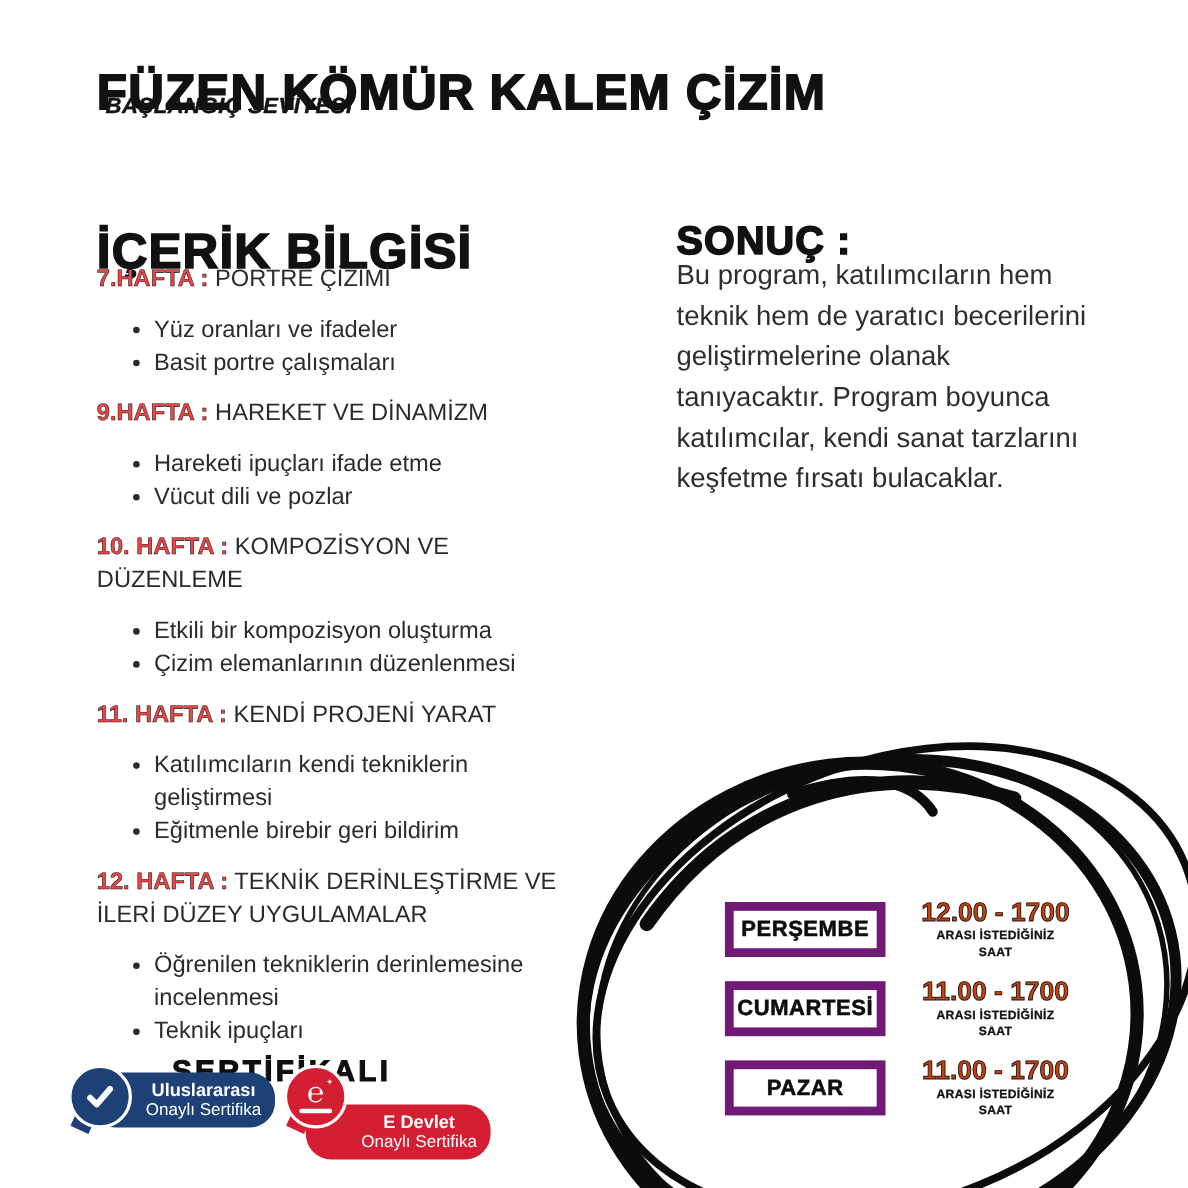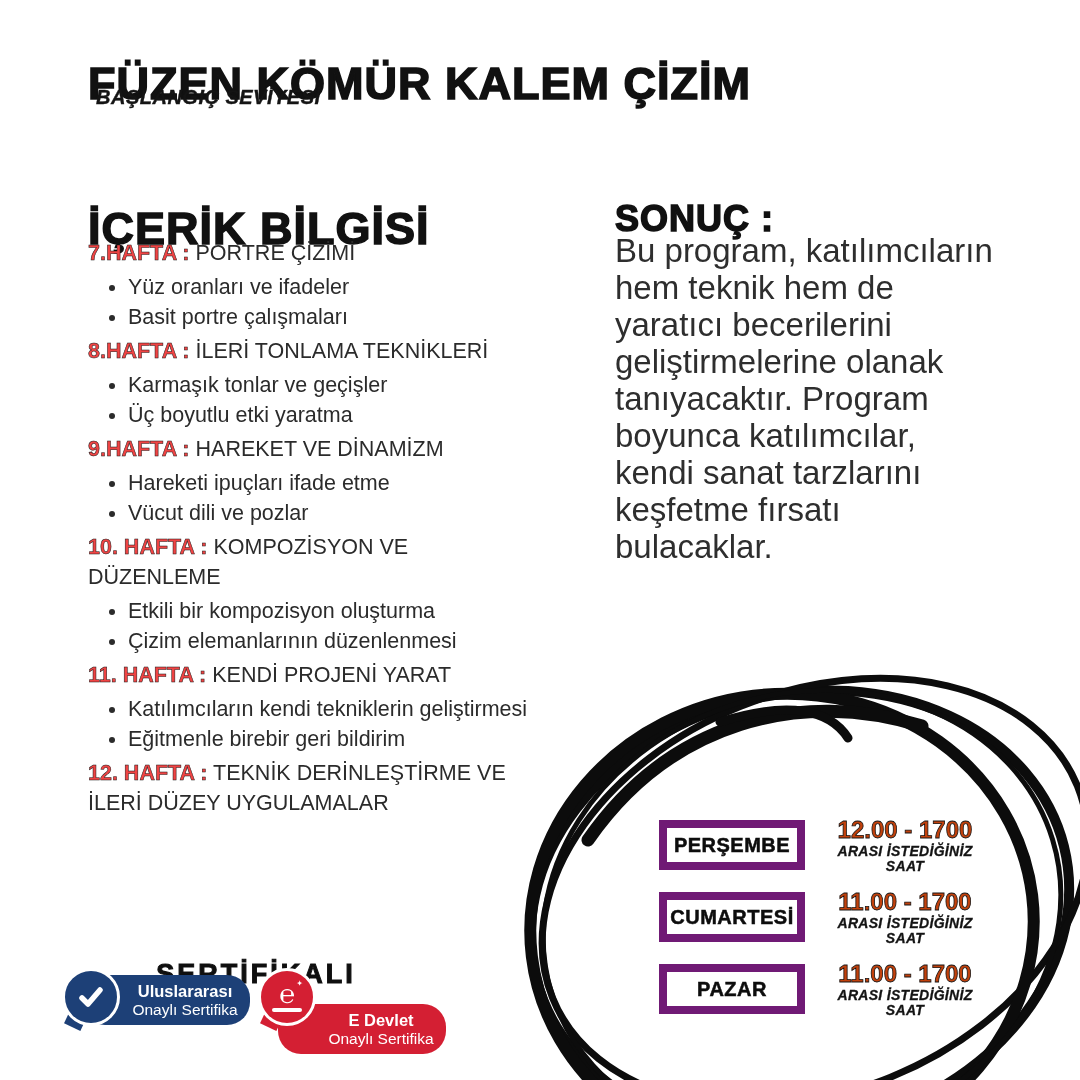--- a/index.html
+++ b/index.html
@@ -18,45 +18,45 @@
     letter-spacing:.5px;-webkit-text-stroke:.4px #141414;white-space:nowrap;
   }
   
   .content-heading{
     left:88px;top:166px;font-size:45px;font-weight:bold;color:#111;
     letter-spacing:1px;-webkit-text-stroke:1.5px #111;white-space:nowrap;
   }
   .weeks{left:88px;top:238px;width:452px;font-size:21.5px;line-height:30px;color:#2b2b2b;}
   .week-title{margin:0;}
   .week-title b{color:#ef4444;font-weight:bold;-webkit-text-stroke:.5px #161616;}
-  .weeks ul{margin:4px;padding:0 0 0 36px;}
+  .weeks ul{margin:16px;padding:0 0 0 36px;}
   .weeks li{margin:0;}
   
   .result-heading{
     left:615px;top:168px;font-size:36px;font-weight:bold;color:#111;
     letter-spacing:1px;-webkit-text-stroke:1.5px #111;white-space:nowrap;
   }
   .result-paragraph{
-    left:615px;top:232px;width:380px;font-size:33px;line-height:37px;color:#2e2e2e;margin:0;
+    left:615px;top:232px;width:380px;font-size:25px;line-height:37px;color:#2e2e2e;margin:0;
   }
   
   .scribble{left:470px;top:630px;}
   
   .sched-row{height:48px;}
   .day-box{
     position:absolute;left:0;top:0;width:130px;height:34px;border:8px solid #701a75;
     display:flex;align-items:center;justify-content:center;background:#fff;
   }
   .day-box span{
     font-size:20px;font-weight:bold;letter-spacing:.5px;color:#0d0d0d;
     -webkit-text-stroke:.5px #0d0d0d;white-space:nowrap;
   }
   .time-block{position:absolute;left:162px;top:-4px;width:168px;text-align:center;}
   .time{font-size:24px;font-weight:bold;color:#c2410c;-webkit-text-stroke:.8px #141414;white-space:nowrap;}
-  .note{font-size:14px;font-weight:bold;color:#141414;line-height:15px;letter-spacing:.3px;-webkit-text-stroke:.3px #141414;white-space:nowrap;font-style:italic;}
+  .note{font-size:11px;font-weight:bold;color:#141414;line-height:15px;letter-spacing:.3px;-webkit-text-stroke:.3px #141414;white-space:nowrap;}
   
   .cert-heading{
     left:60px;top:932px;width:392px;text-align:center;font-size:27px;font-weight:bold;color:#0f0f0f;
     letter-spacing:3px;-webkit-text-stroke:1px #0f0f0f;
   }
   .badge{position:absolute;width:188px;height:60px;}
   .badge-pill{
     position:absolute;left:20px;right:0;top:7px;height:50px;border-radius:23px;
     display:flex;flex-direction:column;align-items:center;justify-content:center;padding-left:38px;box-sizing:border-box;
   }
@@ -81,27 +81,20 @@
 
 <div class="abs weeks">
   <div class="week">
     <p class="week-title"><b>7.HAFTA :</b> <span>PORTRE ÇİZİMİ</span></p>
     <ul>
       <li>Yüz oranları ve ifadeler</li>
       <li>Basit portre çalışmaları</li>
     </ul>
   </div>
   <div class="week">
-    <p class="week-title"><b>8.HAFTA :</b> <span>İLERİ TONLAMA TEKNİKLERİ</span></p>
-    <ul>
-      <li>Karmaşık tonlar ve geçişler</li>
-      <li>Üç boyutlu etki yaratma</li>
-    </ul>
-  </div>
-  <div class="week">
     <p class="week-title"><b>9.HAFTA :</b> <span>HAREKET VE DİNAMİZM</span></p>
     <ul>
       <li>Hareketi ipuçları ifade etme</li>
       <li>Vücut dili ve pozlar</li>
     </ul>
   </div>
   <div class="week">
     <p class="week-title"><b>10. HAFTA :</b> <span>KOMPOZİSYON VE DÜZENLEME</span></p>
     <ul>
       <li>Etkili bir kompozisyon oluşturma</li>
@@ -110,20 +103,24 @@
   </div>
   <div class="week">
     <p class="week-title"><b>11. HAFTA :</b> <span>KENDİ PROJENİ YARAT</span></p>
     <ul>
       <li>Katılımcıların kendi tekniklerin geliştirmesi</li>
       <li>Eğitmenle birebir geri bildirim</li>
     </ul>
   </div>
   <div class="week">
     <p class="week-title"><b>12. HAFTA :</b> <span>TEKNİK DERİNLEŞTİRME VE İLERİ DÜZEY UYGULAMALAR</span></p>
+    <ul>
+      <li>Öğrenilen tekniklerin derinlemesine incelenmesi</li>
+      <li>Teknik ipuçları</li>
+    </ul>
   </div>
 </div>
 
 <h2 class="abs result-heading">SONUÇ :</h2>
 <p class="abs result-paragraph">Bu program, katılımcıların hem teknik hem de yaratıcı becerilerini geliştirmelerine olanak tanıyacaktır. Program boyunca katılımcılar, kendi sanat tarzlarını keşfetme fırsatı bulacaklar.</p>
 
 <svg class="abs scribble" width="610" height="450" viewBox="0 0 610 450" fill="none">
   <g stroke="#0c0c0c" fill="none" stroke-linecap="round">
     <ellipse cx="330" cy="282" rx="272" ry="218" stroke-width="10" transform="rotate(-14 330 282)"></ellipse>
     <ellipse cx="345" cy="262" rx="283" ry="200" stroke-width="7" transform="rotate(-22 345 262)"></ellipse>

